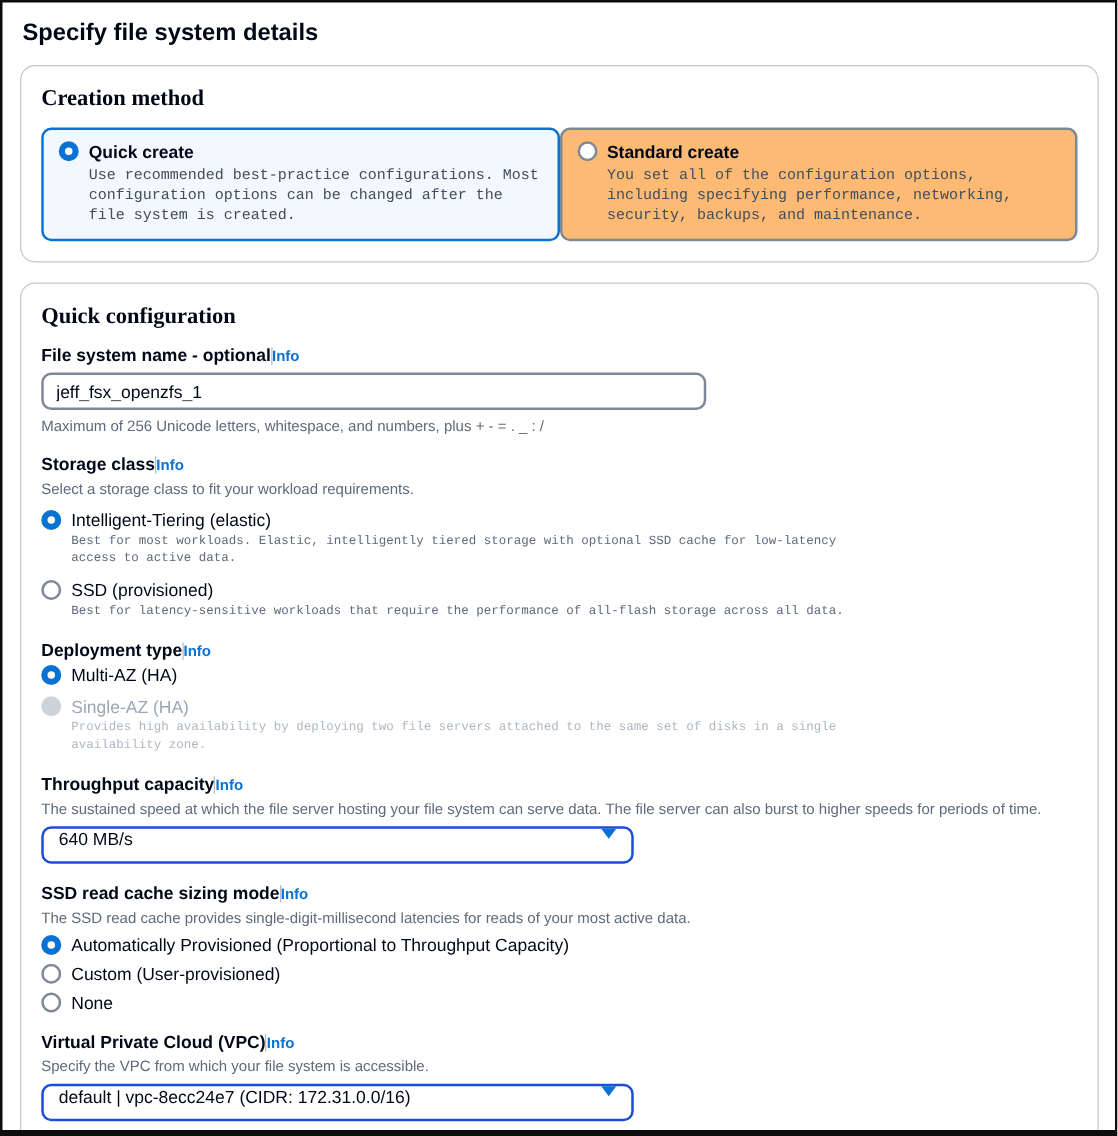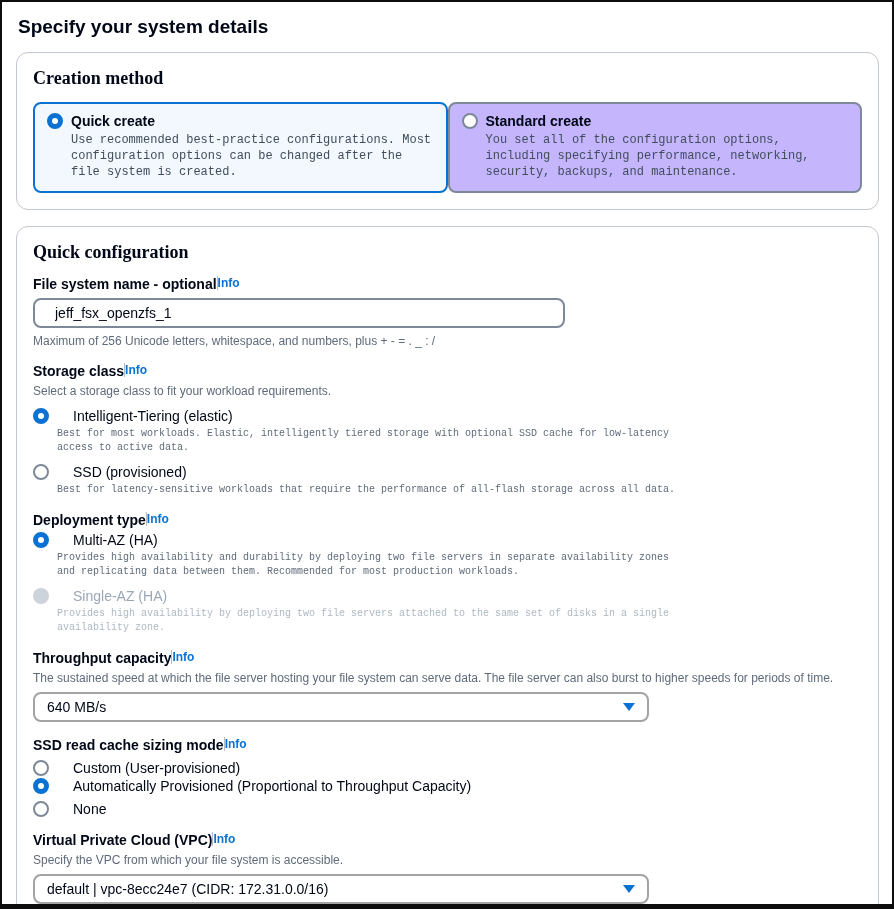--- a/index.html
+++ b/index.html
@@ -32,21 +32,21 @@
     font-family: Liberation Serif, serif;
   }
   .card-creation { margin-bottom: 16px; }
 
   
   .tile-row { display: flex; }
   .tile {
     flex: 1 1 0;
     border: 2px solid #7d8998;
     border-radius: 8px;
-    background: #c4b5fd;
+    background: #fdba74;
     padding: 9px 12px 10px 12px;
     cursor: pointer;
     min-height: 66px;
   }
   .tile.selected { border-color: #0972d3; background: #f2f8fd; }
   .tile-head { display: flex; align-items: center; gap: 8px; }
   .tile-label { font-size: 14px; font-weight: 700; color: #000716; }
   .tile-desc {
     margin: 3px 0 0 24px;
     font-size: 12px; color: #414d5c; line-height: 1.35; font-family: Liberation Mono, monospace;
@@ -55,68 +55,68 @@
   
   .radio {
     width: 16px; height: 16px; border-radius: 50%;
     border: 2px solid #7d8998; background: #fff; flex: none;
   }
   .radio.checked { border: 5px solid #0972d3; }
   .radio.disabled { border: 0; background: #ccd3da; }
 
   
   .group { margin-bottom: 15px; }
-  .label-row { display: flex; align-items: flex-start; gap: 0; margin-bottom: 4px; }
+  .label-row { display: flex; align-items: flex-end; gap: 0; margin-bottom: 4px; }
   .field-label { font-size: 14px; font-weight: 700; color: #000716; }
   .label-sep { width: 1px; height: 14px; background: #b6bec9; }
   .info-link { font-size: 12px; font-weight: 700; color: #0972d3; text-decoration: none; cursor: pointer; }
   .field-desc { font-size: 12px; color: #5f6b7a; margin-bottom: 6px; line-height: 1.35; }
 
   .text-input {
     width: 532px; height: 30px;
     border: 2px solid #7d8998; border-radius: 8px;
-    padding: 0 20px; font-size: 14px; color: #000716;
+    padding: 0 10px; font-size: 14px; color: #000716;
     font-family: "Liberation Sans", sans-serif;
     outline: none; background: #fff;
     margin-top: 2px;
   }
   .hint { font-size: 12px; color: #5f6b7a; margin-top: 6px; }
 
   .radio-option { margin-top: 9px; cursor: pointer; }
-  .radio-line { display: flex; align-items: center; gap: 24px; }
+  .radio-line { display: flex; align-items: center; gap: 8px; }
   .radio-label { font-size: 14px; color: #000716; }
   .radio-desc {
     margin: 3px 0 0 24px; font-size: 10px; color: #5f6b7a;
     line-height: 1.4; max-width: 620px; font-family: Liberation Mono, monospace;
   }
   .radio-option.disabled .radio-label { color: #9ba7b6; }
   .radio-option.disabled .radio-desc { color: #aeb8c2; }
   .radio-option.plain { margin-top: 7px; }
 
   .select {
-    width: 616px; height: 30px;
-    border: 2px solid #a3a3a3; border-radius: 8px;
+    width: 474px; height: 30px;
+    border: 2px solid #1d4ed8; border-radius: 8px;
     background: #fff; padding: 0 12px;
-    display: flex; align-items: center; justify-content: space-between;
+    display: flex; align-items: flex-start; justify-content: space-between;
     font-size: 14px; color: #000716; cursor: pointer;
     margin-top: 2px;
   }
   .caret {
     width: 0; height: 0;
     border-left: 6px solid transparent;
     border-right: 6px solid transparent;
     border-top: 8px solid #0972d3;
   }
 </style>
 </head>
 <body>
 
 <div class="frame">
 
-  <h1 class="page-title">Specify your system details</h1>
+  <h1 class="page-title">Specify file system details</h1>
 
   <section class="card card-creation">
     <h2>Creation method</h2>
     <div class="tile-row">
 
       <div class="tile selected" role="radio" aria-checked="true">
         <div class="tile-head">
           <span class="radio checked"></span>
           <span class="tile-label">Quick create</span>
         </div>
@@ -177,21 +177,20 @@
         <span class="field-label">Deployment type</span>
         <span class="label-sep"></span>
         <a class="info-link">Info</a>
       </div>
 
       <div class="radio-option" style="margin-top:4px" role="radio" aria-checked="true">
         <div class="radio-line">
           <span class="radio checked"></span>
           <span class="radio-label">Multi-AZ (HA)</span>
         </div>
-        <div class="radio-desc">Provides high availability and durability by deploying two file servers in separate availability zones and replicating data between them. Recommended for most production workloads.</div>
       </div>
 
       <div class="radio-option disabled" role="radio" aria-checked="false" aria-disabled="true">
         <div class="radio-line">
           <span class="radio disabled"></span>
           <span class="radio-label">Single-AZ (HA)</span>
         </div>
         <div class="radio-desc">Provides high availability by deploying two file servers attached to the same set of disks in a single availability zone.</div>
       </div>
     </div>
@@ -208,31 +207,32 @@
         <span class="caret"></span>
       </div>
     </div>
 
     <div class="group">
       <div class="label-row">
         <span class="field-label">SSD read cache sizing mode</span>
         <span class="label-sep"></span>
         <a class="info-link">Info</a>
       </div>
-
+      <div class="field-desc">The SSD read cache provides single-digit-millisecond latencies for reads of your most active data.</div>
+
+      <div class="radio-option plain" style="margin-top:2px" role="radio" aria-checked="true">
+        <div class="radio-line">
+          <span class="radio checked"></span>
+          <span class="radio-label">Automatically Provisioned (Proportional to Throughput Capacity)</span>
+        </div>
+      </div>
       <div class="radio-option plain" role="radio" aria-checked="false">
         <div class="radio-line">
           <span class="radio"></span>
           <span class="radio-label">Custom (User-provisioned)</span>
-        </div>
-      </div>
-      <div class="radio-option plain" style="margin-top:2px" role="radio" aria-checked="true">
-        <div class="radio-line">
-          <span class="radio checked"></span>
-          <span class="radio-label">Automatically Provisioned (Proportional to Throughput Capacity)</span>
         </div>
       </div>
       <div class="radio-option plain" role="radio" aria-checked="false">
         <div class="radio-line">
           <span class="radio"></span>
           <span class="radio-label">None</span>
         </div>
       </div>
     </div>
 

